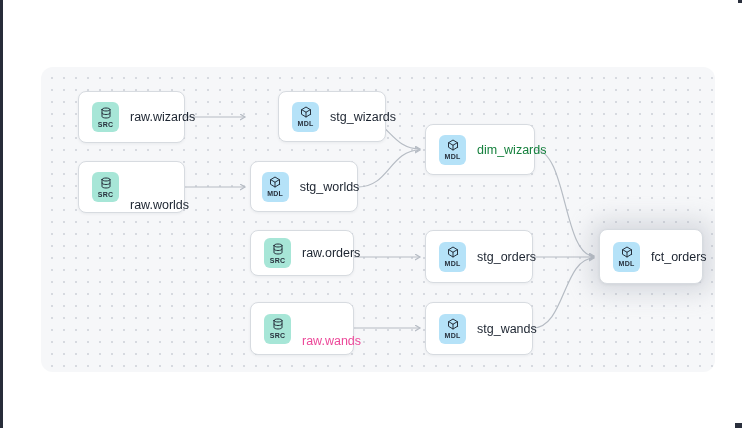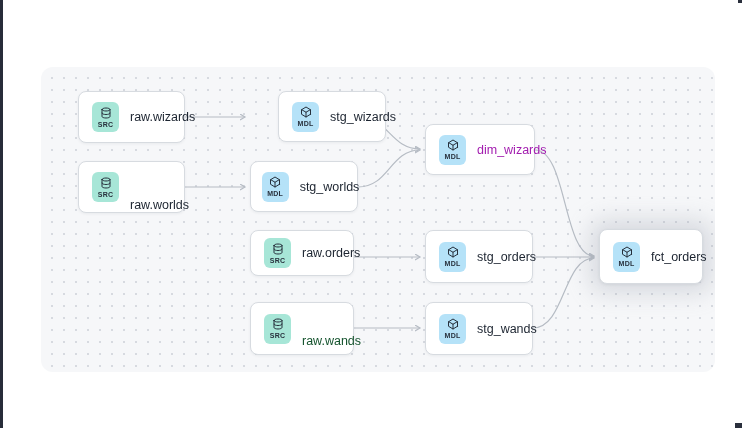--- a/index.html
+++ b/index.html
@@ -147,21 +147,21 @@
       </div>
       <div class="node" style="left: 384px; top: 57px; width: 110px; height: 51px;">
         <div class="badge" style="background: rgb(181, 226, 248);">
           <svg viewBox="0 0 24 24" width="12" height="12" fill="none" stroke="#27303c" stroke-width="2" stroke-linecap="round" stroke-linejoin="round">
             <path d="M21 16.5v-9L12 2 3 7.5v9L12 22l9-5.5z"></path>
             <path d="M3.3 7.3 12 12.5l8.7-5.2"></path>
             <path d="M12 22V12.5"></path>
           </svg>
           <span class="badge-label" style="color: rgb(39, 48, 60);">MDL</span>
         </div>
-        <span class="node-label" style="color: #a21caf;">dim_wizards</span>
+        <span class="node-label" style="color: #15803d;">dim_wizards</span>
       </div>
       <div class="node" style="left: 209px; top: 163px; width: 104px; height: 46px;">
         <div class="badge" style="background: rgb(167, 230, 215);">
           <svg viewBox="0 0 24 24" width="12" height="12" fill="none" stroke="#27303c" stroke-width="2" stroke-linecap="round" stroke-linejoin="round">
             <path d="M4 5c0-1.7 3.6-3 8-3s8 1.3 8 3-3.6 3-8 3-8-1.3-8-3z"></path>
             <path d="M4 5v7c0 1.7 3.6 3 8 3s8-1.3 8-3V5"></path>
             <path d="M4 12v7c0 1.7 3.6 3 8 3s8-1.3 8-3v-7"></path>
           </svg>
           <span class="badge-label" style="color: rgb(39, 48, 60);">SRC</span>
         </div>
@@ -180,21 +180,21 @@
       </div>
       <div class="node" style="left: 209px; top: 235px; width: 104px; height: 53px;">
         <div class="badge" style="background: rgb(167, 230, 215);">
           <svg viewBox="0 0 24 24" width="12" height="12" fill="none" stroke="#27303c" stroke-width="2" stroke-linecap="round" stroke-linejoin="round">
             <path d="M4 5c0-1.7 3.6-3 8-3s8 1.3 8 3-3.6 3-8 3-8-1.3-8-3z"></path>
             <path d="M4 5v7c0 1.7 3.6 3 8 3s8-1.3 8-3V5"></path>
             <path d="M4 12v7c0 1.7 3.6 3 8 3s8-1.3 8-3v-7"></path>
           </svg>
           <span class="badge-label" style="color: rgb(39, 48, 60);">SRC</span>
         </div>
-        <span class="node-label" style="color: #14532d; margin-top: 24px;">raw.wands</span>
+        <span class="node-label" style="color: #ec4899; margin-top: 24px;">raw.wands</span>
       </div>
       <div class="node highlighted" style="left: 558px; top: 162px; width: 104px; height: 55px;">
         <div class="badge" style="background: rgb(181, 226, 248);">
           <svg viewBox="0 0 24 24" width="12" height="12" fill="none" stroke="#27303c" stroke-width="2" stroke-linecap="round" stroke-linejoin="round">
             <path d="M21 16.5v-9L12 2 3 7.5v9L12 22l9-5.5z"></path>
             <path d="M3.3 7.3 12 12.5l8.7-5.2"></path>
             <path d="M12 22V12.5"></path>
           </svg>
           <span class="badge-label" style="color: rgb(39, 48, 60);">MDL</span>
         </div>

